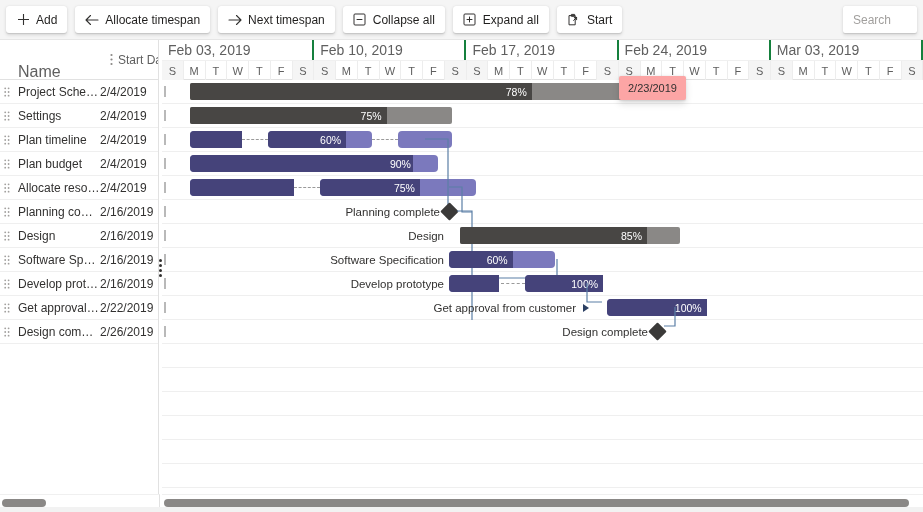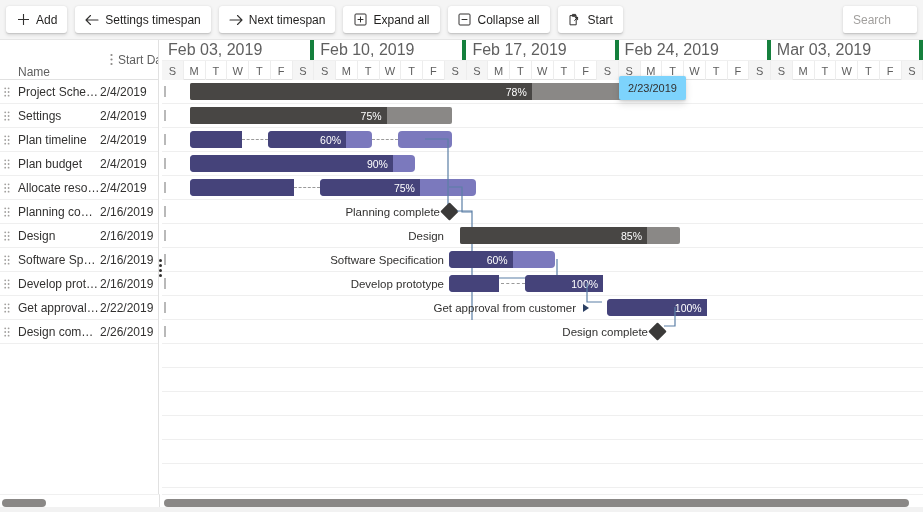--- a/index.html
+++ b/index.html
@@ -43,21 +43,21 @@
   .grid{
     position:absolute;left:0;top:0;width:159px;height:455px;
     background:#fff;overflow:hidden;box-sizing:border-box;
     border-right:1px solid #e1e1e1;
   }
   .grid-head{
     height:40px;border-bottom:1px solid #e1e1e1;display:flex;align-items:center;
     box-sizing:border-box;background:#fff;
   }
   .gh-pad{width:14px;flex:0 0 14px;}
-  .gh-name{flex:0 0 86px;padding-left:4px;font-size:12px;color:#5f5f5f;margin-top:24px;}
+  .gh-name{flex:0 0 86px;padding-left:4px;font-size:16px;color:#5f5f5f;margin-top:24px;}
   .gh-dots{flex:0 0 14px;display:flex;align-items:center;justify-content:center;color:#8a8886;}
   .gh-date{flex:0 0 60px;font-size:12px;color:#5f5f5f;}
   .grow{
     height:24px;display:flex;align-items:center;box-sizing:border-box;
     border-bottom:1px solid #efefef;background:#fff;
   }
   .grip{flex:0 0 14px;display:flex;align-items:center;justify-content:center;}
   .grip svg{display:block;}
   .gname{
     flex:0 0 86px;padding-left:4px;font-size:12px;color:#323130;
@@ -75,22 +75,22 @@
   }
   .splitter .grip-v i{display:block;width:3px;height:3px;background:#323130;border-radius:50%;}
 
   
   .tl{
     position:absolute;left:162px;top:0;width:761px;height:455px;overflow:hidden;background:#fff;
   }
   .tl-head{height:40px;box-sizing:border-box;border-bottom:1px solid #e1e1e1;position:relative;}
   .tl-weeks{display:flex;height:20px;}
   .wk{
-    box-sizing:border-box;border-right:4px solid #15803d;
-    font-size:16px;color:#5f5f5f;display:flex;align-items:center;padding-left:6px;white-space:nowrap;
+    box-sizing:border-box;border-right:2px solid #15803d;
+    font-size:14px;color:#5f5f5f;display:flex;align-items:center;padding-left:6px;white-space:nowrap;
   }
   .tl-days{display:flex;height:19px;border-top:1px solid #f0f0f0;}
   .dy{
     box-sizing:border-box;border-right:1px solid #ededed;
     font-size:11px;color:#5f5f5f;display:flex;align-items:center;justify-content:center;
   }
   .dy.we{background:#f5f5f5;}
 
   .tl-body{position:relative;height:415px;}
   .trow{
@@ -116,21 +116,21 @@
     transform:rotate(45deg);border-radius:1px;
   }
   .tlabel{
     position:absolute;height:24px;display:flex;align-items:center;
     font-size:11.5px;color:#323130;white-space:nowrap;top:0;
   }
   .dep{position:absolute;pointer-events:none;}
   .dep svg{display:block;overflow:visible;}
 
   .tooltip{
-    position:absolute;background:#7dd3fc;border-radius:2px;padding:6px 9px;
+    position:absolute;background:#fca5a5;border-radius:2px;padding:6px 9px;
     font-size:11px;color:#323130;white-space:nowrap;z-index:40;
     box-shadow:0 0.6px 1.8px rgba(0,0,0,.10),0 3.2px 7.2px rgba(0,0,0,.13);
   }
 
   
   .sbar{position:absolute;height:17px;background:#fff;}
   .sbar .thumb{position:absolute;top:4px;height:8px;background:#8a8886;border-radius:4px;}
   .sb-left{left:0;bottom:0;width:159px;border-right:1px solid #e1e1e1;border-top:1px solid #f0f0f0;}
   .sb-right{left:162px;bottom:0;width:761px;border-top:1px solid #f0f0f0;}
   .footer{position:absolute;left:0;bottom:0;width:923px;height:5px;background:#f2f2f2;}
@@ -150,50 +150,50 @@
       </span>
       <span>Add</span>
     </button>
 
     <button class="tbtn">
       <span class="ic">
         <svg width="14" height="12" viewBox="0 0 14 12">
             <path d="M13 6H1.5M5.5 1.5 1 6l4.5 4.5" stroke="#323130" stroke-width="1.1" fill="none" stroke-linecap="round" stroke-linejoin="round"></path>
           </svg>
       </span>
-      <span>Settings timespan</span>
+      <span>Allocate timespan</span>
     </button>
 
     <button class="tbtn">
       <span class="ic">
         <svg width="14" height="12" viewBox="0 0 14 12">
             <path d="M1 6h11.5M8.5 1.5 13 6l-4.5 4.5" stroke="#323130" stroke-width="1.1" fill="none" stroke-linecap="round" stroke-linejoin="round"></path>
           </svg>
       </span>
       <span>Next timespan</span>
     </button>
 
     <button class="tbtn">
       <span class="ic">
         <svg width="13" height="13" viewBox="0 0 13 13">
             <rect x="1" y="1" width="11" height="11" rx="1" stroke="#323130" stroke-width="1" fill="none"></rect>
+            <path d="M3.6 6.5h5.8" stroke="#323130" stroke-width="1" fill="none"></path>
+          </svg>
+      </span>
+      <span>Collapse all</span>
+    </button>
+
+    <button class="tbtn">
+      <span class="ic">
+        <svg width="13" height="13" viewBox="0 0 13 13">
+            <rect x="1" y="1" width="11" height="11" rx="1" stroke="#323130" stroke-width="1" fill="none"></rect>
             <path d="M6.5 3.6v5.8M3.6 6.5h5.8" stroke="#323130" stroke-width="1" fill="none"></path>
           </svg>
       </span>
       <span>Expand all</span>
-    </button>
-
-    <button class="tbtn">
-      <span class="ic">
-        <svg width="13" height="13" viewBox="0 0 13 13">
-            <rect x="1" y="1" width="11" height="11" rx="1" stroke="#323130" stroke-width="1" fill="none"></rect>
-            <path d="M3.6 6.5h5.8" stroke="#323130" stroke-width="1" fill="none"></path>
-          </svg>
-      </span>
-      <span>Collapse all</span>
     </button>
 
 
     <button class="tbtn">
       <span class="ic">
         <svg width="14" height="14" viewBox="0 0 14 14">
             <path d="M2 2.6h6.2v9.2H2z" stroke="#323130" stroke-width="1" fill="none"></path>
             <path d="M4.4 1.4h3.2v1.9H4.4z" stroke="#323130" stroke-width="1" fill="none"></path>
             <path d="M6.6 7.4 9.6 4.4M9.6 4.4h-2.3M9.6 4.4v2.3" stroke="#323130" stroke-width="1" fill="none" stroke-linecap="round"></path>
           </svg>
@@ -488,21 +488,21 @@
           <div class="bar task" style="left: 28.1px; width: 52px; top: 51px;">
             <div class="prog" style="width: 100%;"></div>
           </div>
           <div class="bar task" style="left: 106.1px; width: 104px; top: 51px;">
             <div class="prog" style="width: 75%;"></div>
             <span class="pct" style="right: 31px;">60%</span>
           </div>
           <div class="bar task" style="left: 236.1px; width: 54px; top: 51px;">
             <div class="prog" style="width: 0%;"></div>
           </div>
-          <div class="bar task" style="left: 28.1px; width: 225px; top: 75px;">
+          <div class="bar task" style="left: 28.1px; width: 248px; top: 75px;">
             <div class="prog" style="width: 90%;"></div>
             <span class="pct" style="right: 27.2px;">90%</span>
           </div>
           <div class="seg-link" style="left: 132.1px; width: 26px; top: 107px;"></div>
           <div class="bar task" style="left: 28.1px; width: 104px; top: 99px;">
             <div class="prog" style="width: 100%;"></div>
           </div>
           <div class="bar task" style="left: 158.1px; width: 156px; top: 99px;">
             <div class="prog" style="width: 64%;"></div>
             <span class="pct" style="right: 61.16px;">75%</span>

